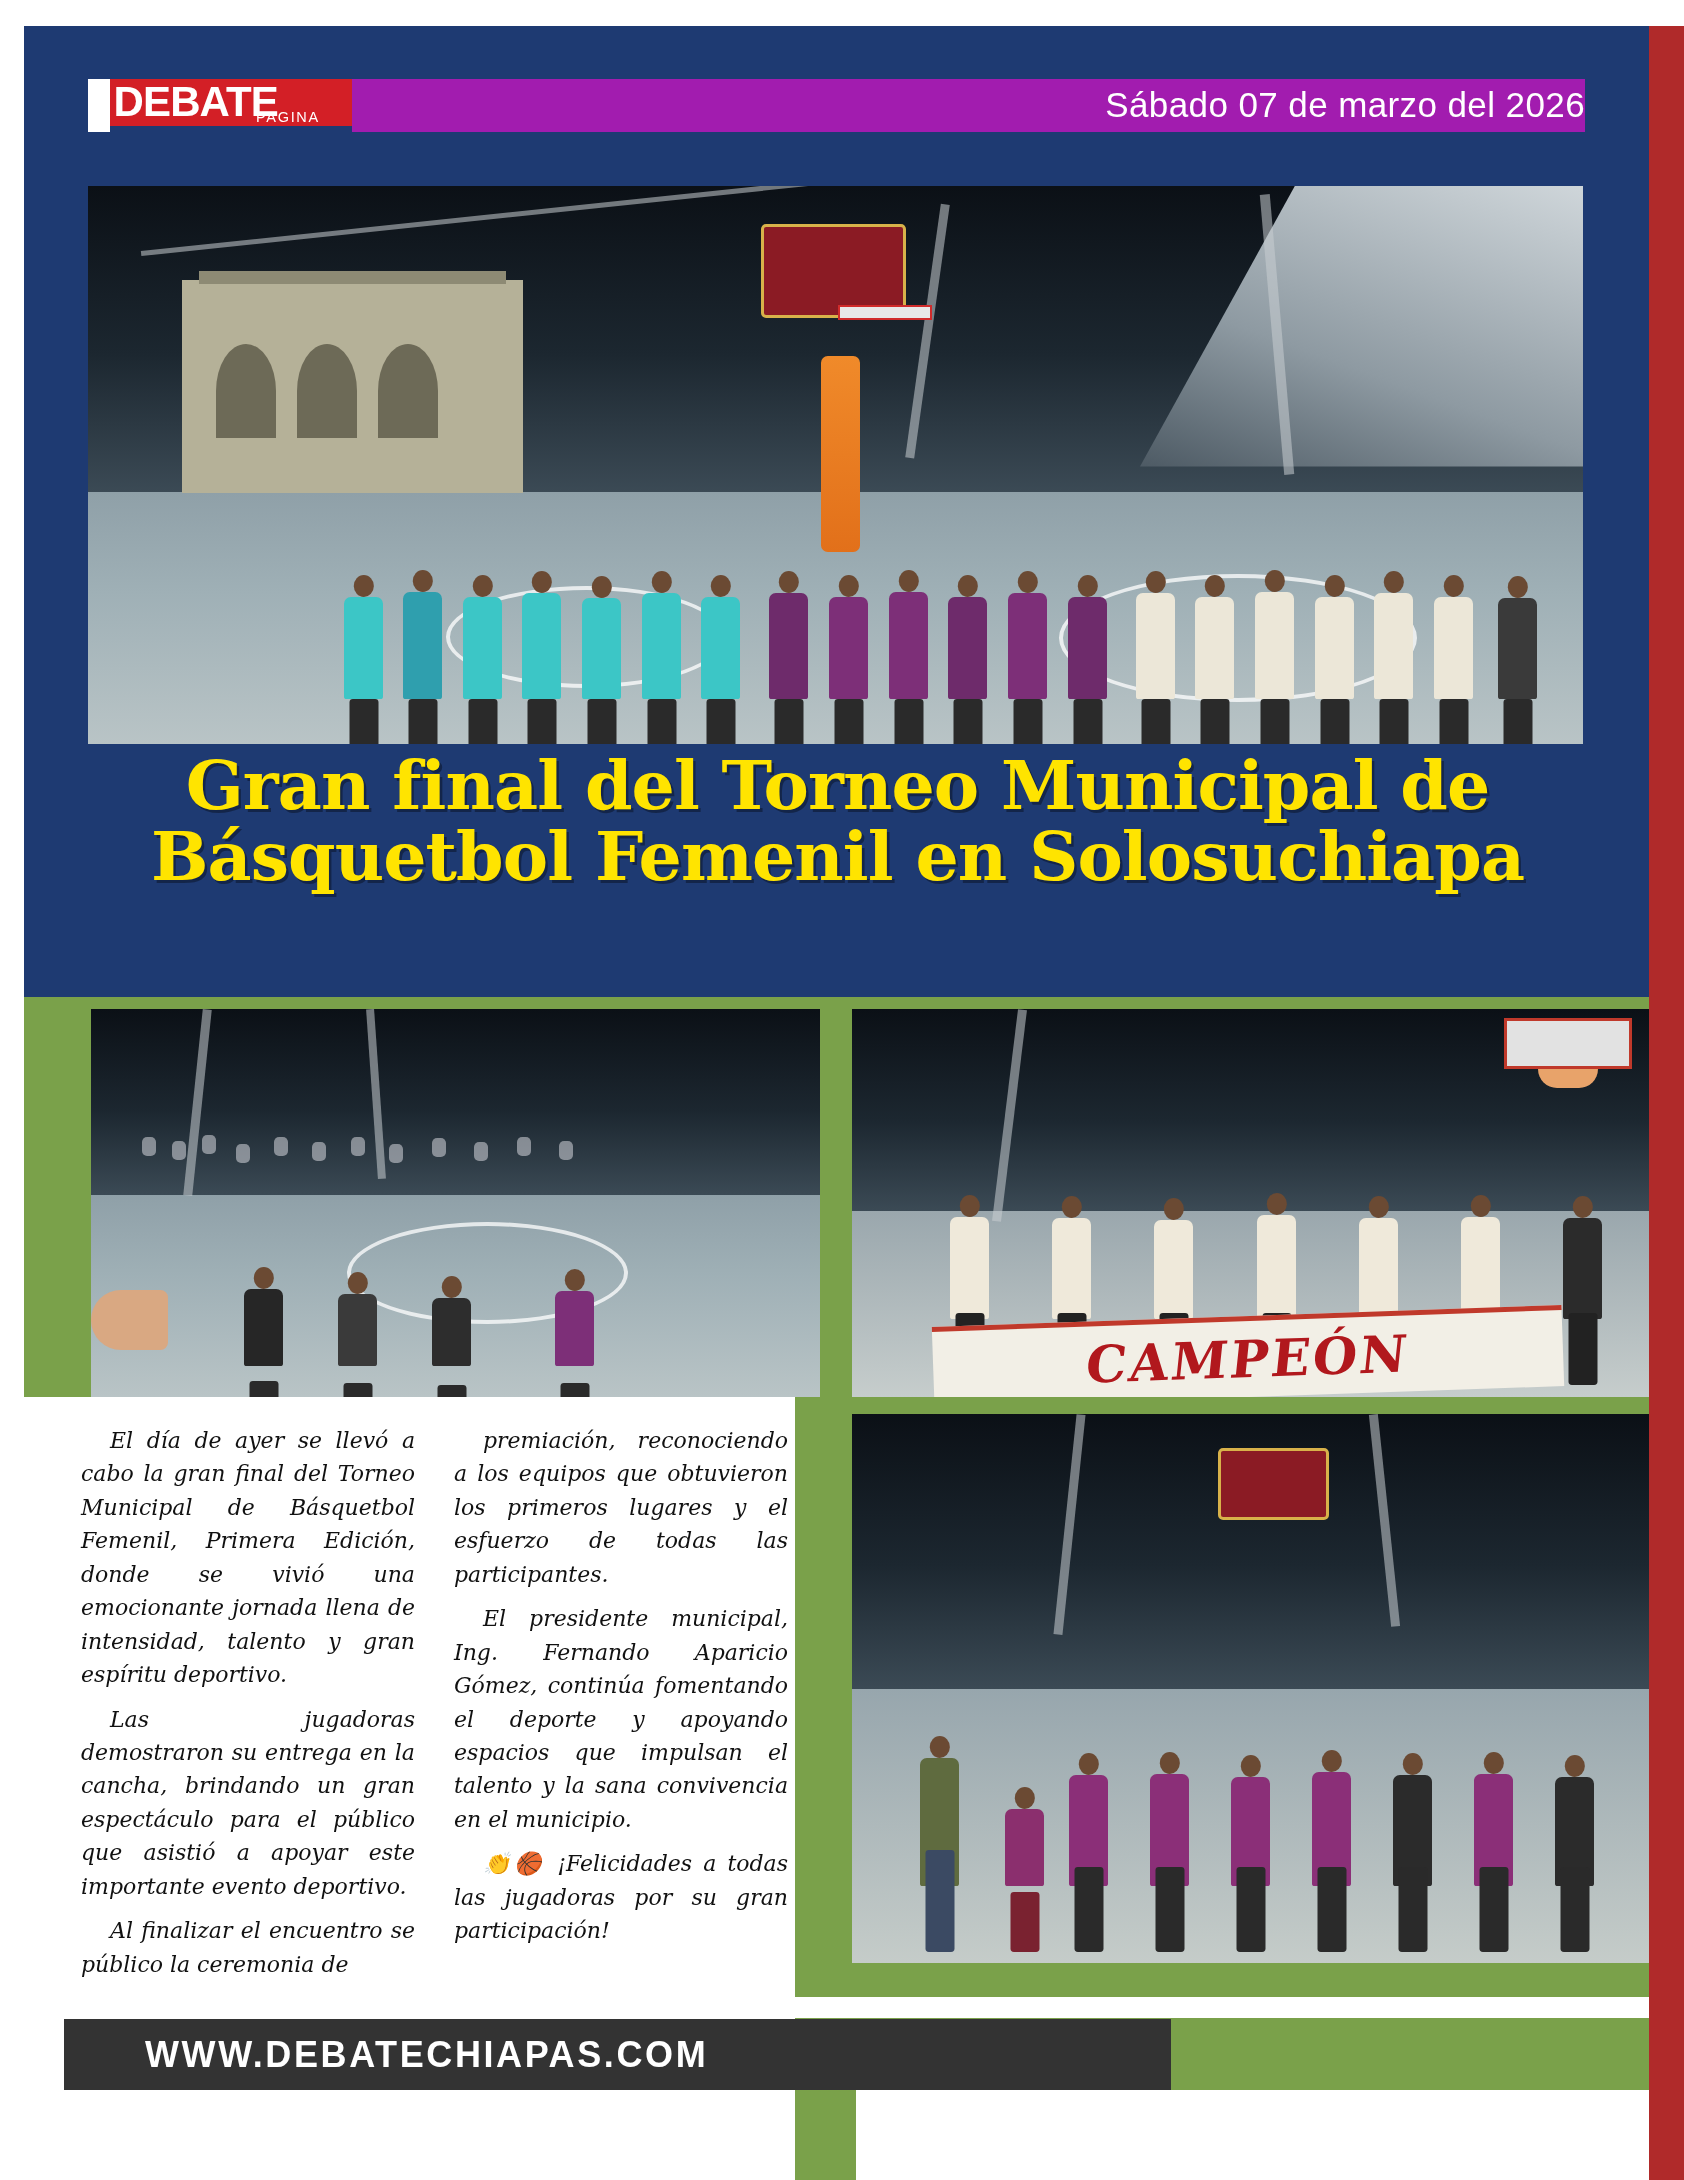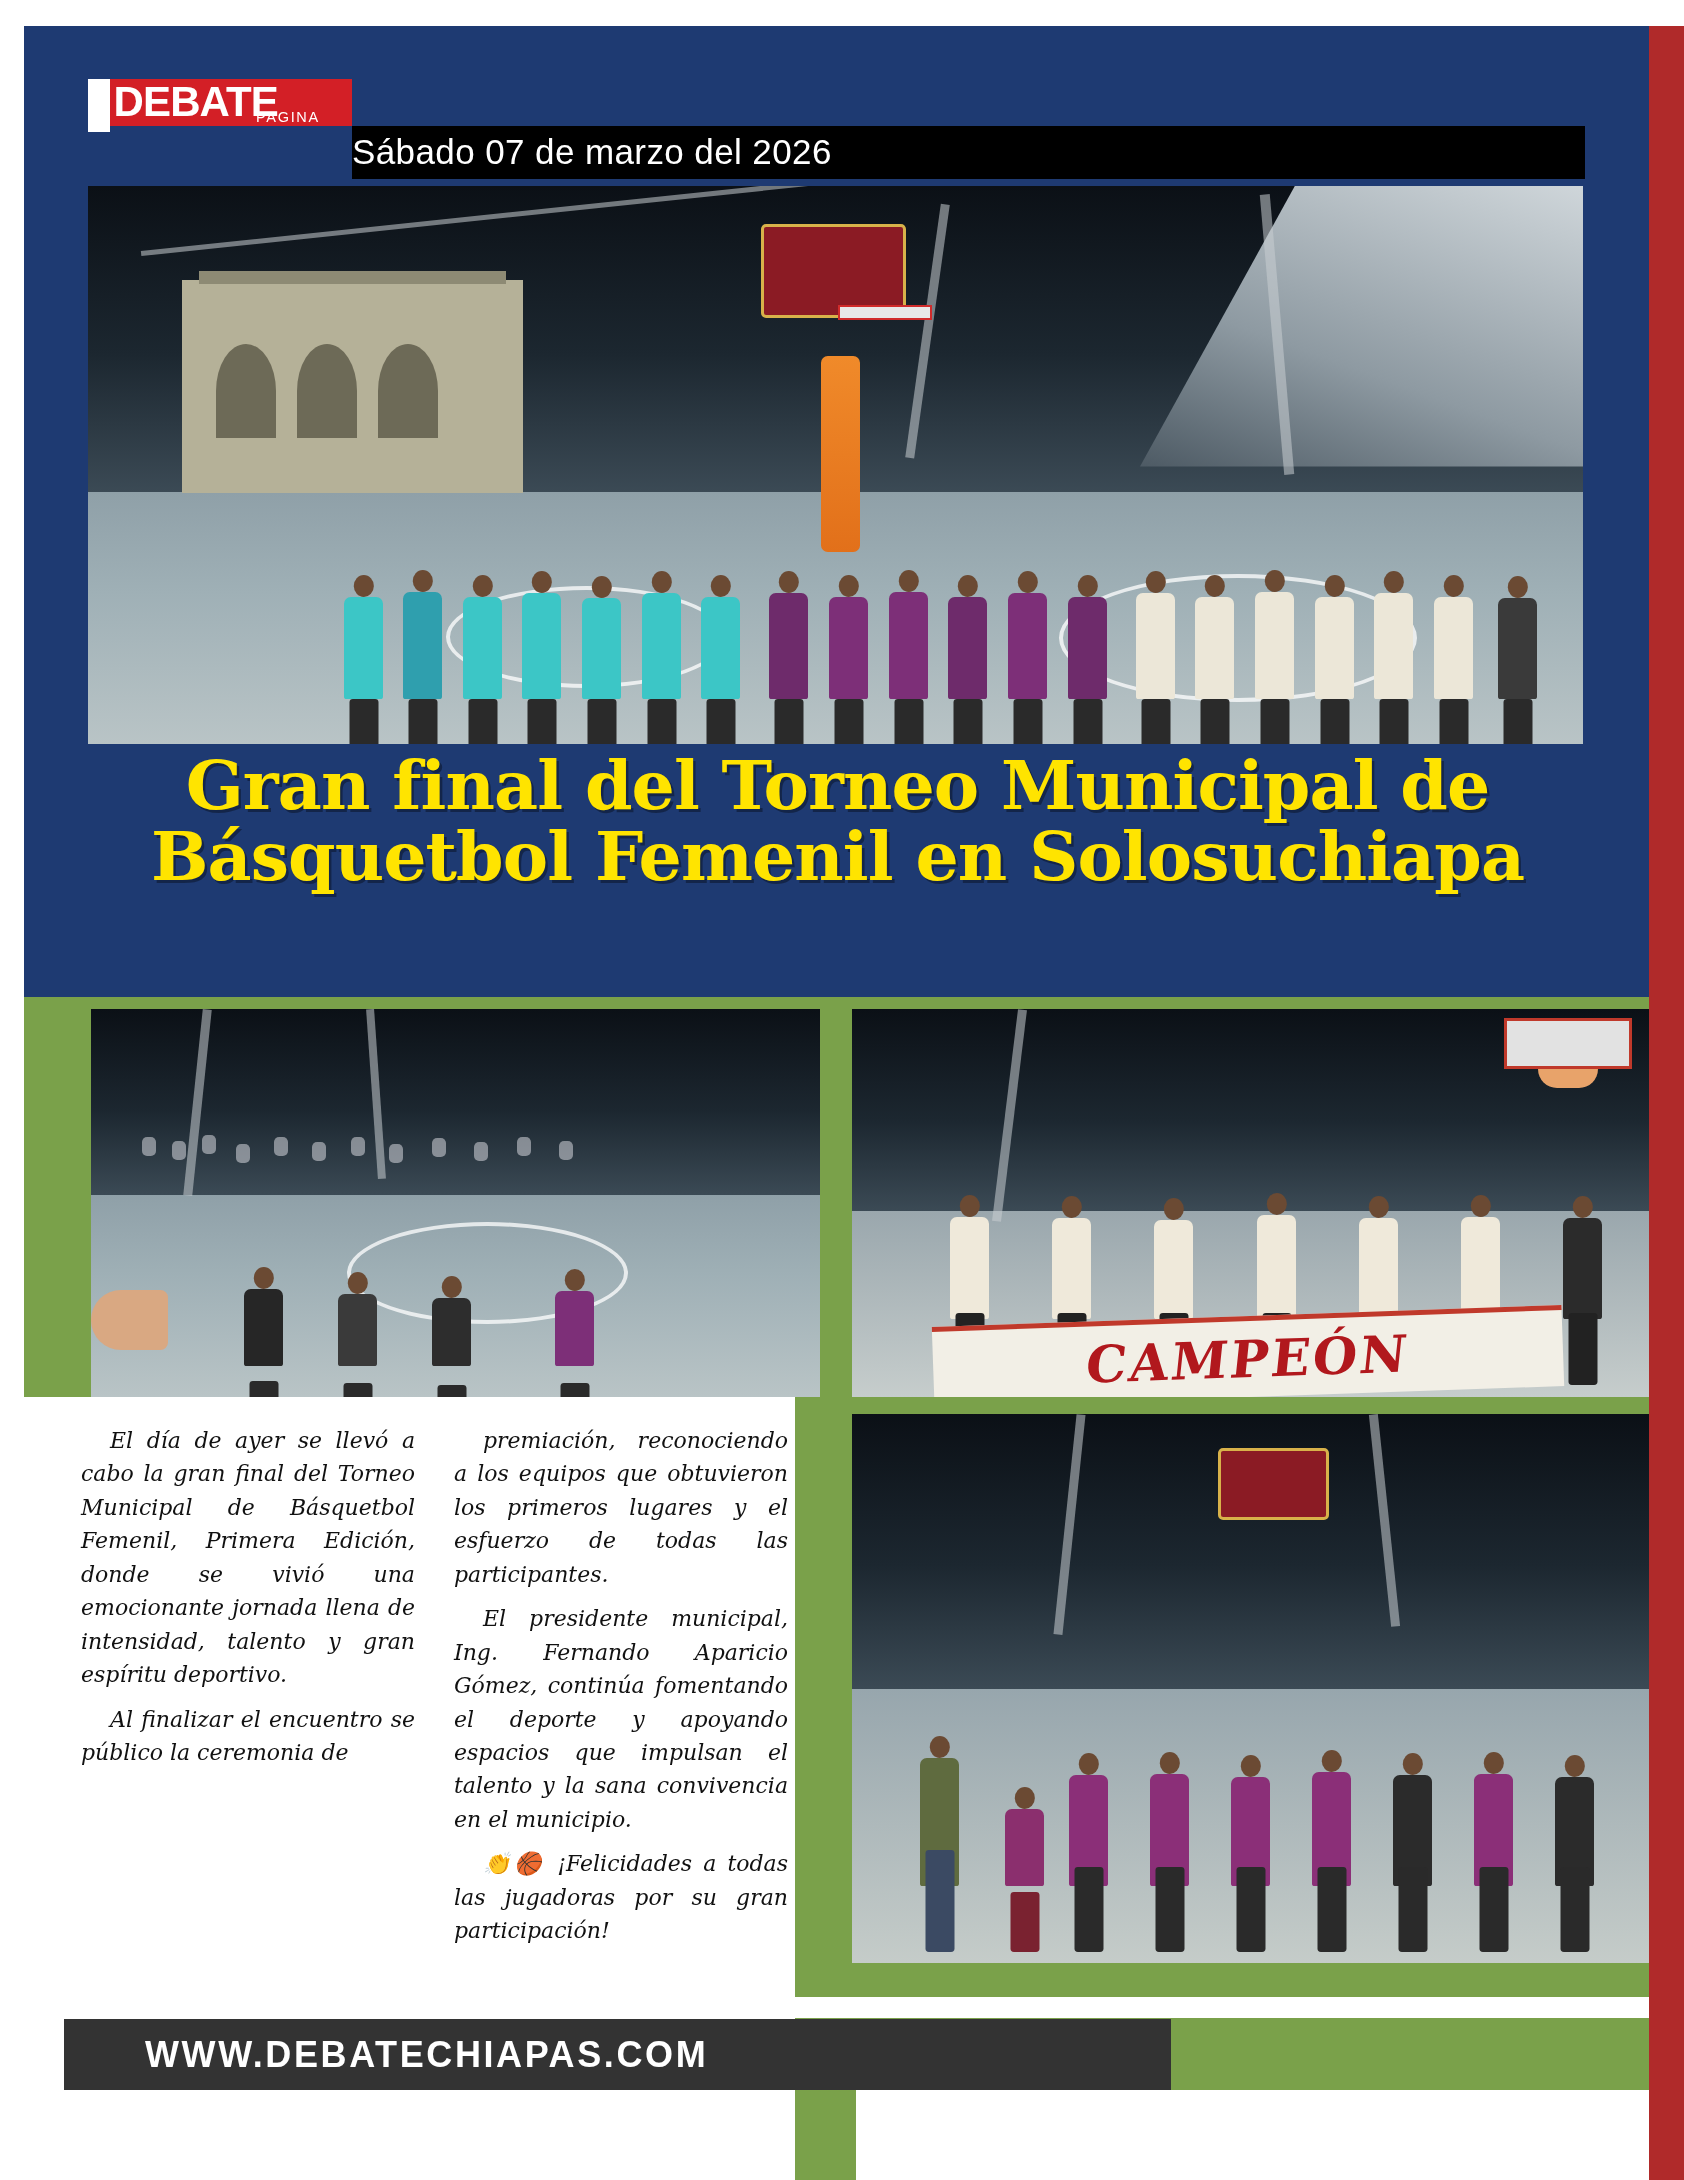--- a/index.html
+++ b/index.html
@@ -64,22 +64,22 @@
   .logo-sub {
     position:absolute; left:232px; top:66px;
     color:#ffffff;
     font-family:"Liberation Sans", sans-serif;
     font-size:14.5px;
     letter-spacing:1.7px;
     z-index:3;
   }
   .date-bar {
     position:absolute; left:328px; top:36px; width:1233px; height:53px;
-    background:#000000;
-    display:flex; align-items:center; justify-content:flex-start;margin-top:47px;
+    background:#a21caf;
+    display:flex; align-items:center; justify-content:flex-end;
   }
   .date-text {
     color:#ffffff;
     font-family:"Liberation Sans", sans-serif;
     font-size:35px;
     letter-spacing:0.4px;
   }
 
   
   .hero-photo {
@@ -492,20 +492,21 @@
       </div>
     <div class="player" style="left:703px; height:109px; background:#2b2b2b; bottom:14%;">
         <div class="head"></div>
         <div class="legs" style="height:85px;"></div>
       </div>
   </div>
 
   <div class="cols">
     <div class="col">
       <p>El día de ayer se llevó a cabo la gran final del Torneo Municipal de Básquetbol Femenil, Primera Edición, donde se vivió una emocionante jornada llena de intensidad, talento y gran espíritu deportivo.</p>
+      <p>Las jugadoras demostraron su entrega en la cancha, brindando un gran espectáculo para el público que asistió a apoyar este importante evento deportivo.</p>
       <p>Al finalizar el encuentro se público la ceremonia de</p>
     </div>
     <div class="col">
       <p>premiación, reconociendo a los equipos que obtuvieron los primeros lugares y el esfuerzo de todas las participantes.</p>
       <p>El presidente municipal, Ing. Fernando Aparicio Gómez, continúa fomentando el deporte y apoyando espacios que impulsan el talento y la sana convivencia en el municipio.</p>
       <p>👏🏀 ¡Felicidades a todas las jugadoras por su gran participación!</p>
     </div>
   </div>
 
   <div class="footer-white-gap"></div>

